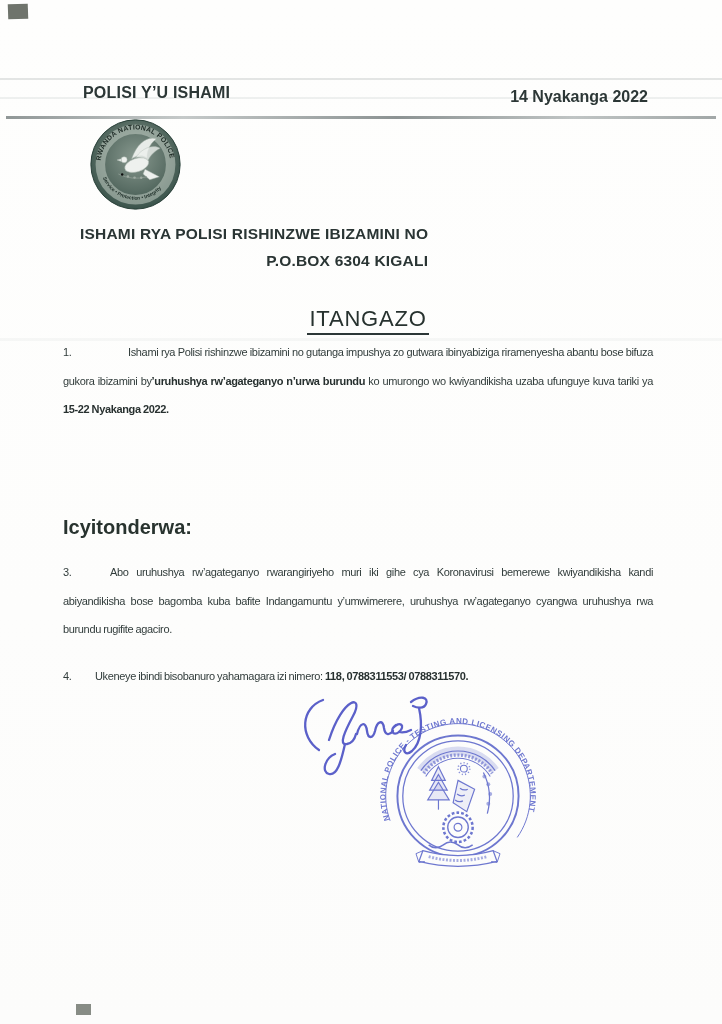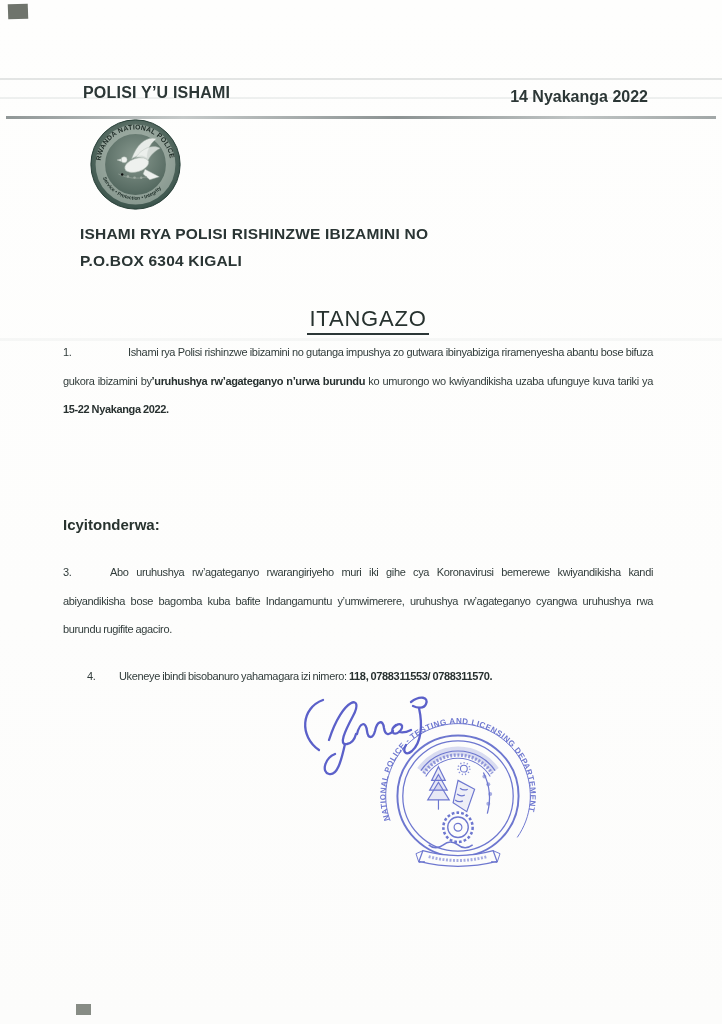--- a/index.html
+++ b/index.html
@@ -5,32 +5,32 @@
   html,body{margin:0;padding:0;}
   body{background:#ffffff;font-family:"Liberation Sans", sans-serif;}
   .page{position:relative;width:722px;height:1024px;background:linear-gradient(180deg,#fefefd 0%,#fdfdfc 60%,#fcfcfb 100%);overflow:hidden;color:#303b3a;}
   .streak{position:absolute;left:0;width:722px;pointer-events:none;}
   .mark{position:absolute;}
   .hdr-left{position:absolute;left:83px;top:84px;font-size:16px;font-weight:700;letter-spacing:.2px;color:#2c3736;}
   .hdr-right{position:absolute;left:440px;top:88px;width:208px;text-align:right;font-size:16px;font-weight:700;color:#2c3736;}
   .rule-main{position:absolute;left:6px;top:116px;width:710px;height:3px;
     background:linear-gradient(90deg,rgba(125,133,133,.85),rgba(150,158,158,.55) 25%,rgba(120,128,128,.85) 55%,rgba(150,158,158,.6) 80%,rgba(130,138,138,.75));}
   .logo{position:absolute;left:88px;top:117px;width:95px;height:95px;}
-  .dept{position:absolute;left:80px;top:220px;font-size:15.5px;font-weight:700;letter-spacing:.2px;color:#2a3534;}
+  .dept{position:absolute;left:80px;top:220px;font-size:15.5px;font-weight:700;letter-spacing:.2px;color:#2a3534;text-align:right;}
   .dept div{height:27px;line-height:27px;}
   .doc-title{position:absolute;left:80px;top:306px;width:576px;text-align:center;}
   .doc-title span{display:inline-block;font-size:22px;font-weight:400;letter-spacing:.8px;color:#27322f;border-bottom:2.5px solid #2c3737;padding:0 2px 1px 2px;}
   .para{position:absolute;left:63px;width:590px;font-size:11px;line-height:28.5px;letter-spacing:-0.35px;word-spacing:-0.5px;text-align:justify;color:#313c3b;}
   .para .b{font-weight:700;color:#27302f;}
   .pnum{display:inline-block;font-weight:400;}
   .pnum.n1{width:65px;}
   .pnum.n2{width:50px;}
   .pnum.n3{width:47px;}
   .pnum.n4{width:32px;}
-  .note-head{position:absolute;left:63px;top:516px;font-size:15px;font-weight:700;color:#28332f;}
+  .note-head{position:absolute;left:63px;top:516px;font-size:20px;font-weight:700;color:#28332f;}
   .sig-script{position:absolute;left:293px;top:688px;width:148px;height:98px;}
   .stamp{position:absolute;left:372px;top:710px;width:172px;height:172px;}
   .sig-block{position:absolute;left:78px;top:763px;font-size:15.5px;font-weight:700;letter-spacing:-0.2px;color:#27322f;}
   .sig-block div{height:25px;line-height:25px;}
 </style>
 </head>
 <body>
 
 <div class="page">
 
@@ -92,21 +92,21 @@
     <span class="pnum n1">1.</span><span>Ishami rya Polisi rishinzwe ibizamini no gutanga impushya zo gutwara ibinyabiziga riramenyesha abantu bose bifuza gukora ibizamini by</span><span class="b">’uruhushya rw’agateganyo n’urwa burundu</span><span> ko umurongo wo kwiyandikisha uzaba ufunguye kuva tariki ya </span><span class="b">15-22 Nyakanga 2022.</span>
   </div>
 
 
   <div class="note-head">Icyitonderwa:</div>
 
   <div class="para" style="top:558px;">
     <span class="pnum n3">3.</span><span>Abo uruhushya rw’agateganyo rwarangiriyeho muri iki gihe cya Koronavirusi bemerewe kwiyandikisha kandi abiyandikisha bose bagomba kuba bafite Indangamuntu y’umwimerere, uruhushya rw’agateganyo cyangwa uruhushya rwa burundu rugifite agaciro.</span>
   </div>
 
-  <div class="para" style="top:662px;margin-left:24px;">
+  <div class="para" style="top:662px;">
     <span class="pnum n4">4.</span><span>Ukeneye ibindi bisobanuro yahamagara izi nimero: </span><span class="b">118, 0788311553/ 0788311570.</span>
   </div>
 
   <svg class="sig-script" viewBox="0 0 148 98">
     <g fill="none" stroke="#4a50c4" stroke-width="2.3" stroke-linecap="round" opacity=".9">
       <path d="M 26 62 C 6 48 8 20 30 12"></path>
       <path d="M 36 52 C 50 8 72 6 60 28 C 52 43 45 58 54 56 C 60 55 62 50 63 46"></path>
       <path d="M 52 56 C 48 74 44 88 36 86 C 28 84 32 70 42 66"></path>
       <path d="M 64 46 c 3 -12 9 -13 10 -3 c 1 8 6 8 8 0 c 2 -10 8 -12 9 -3 c 1 7 5 8 9 3"></path>
       <path d="M 100 40 c 7 -8 13 -2 6 4 c -6 5 -10 -2 -3 -7"></path>

